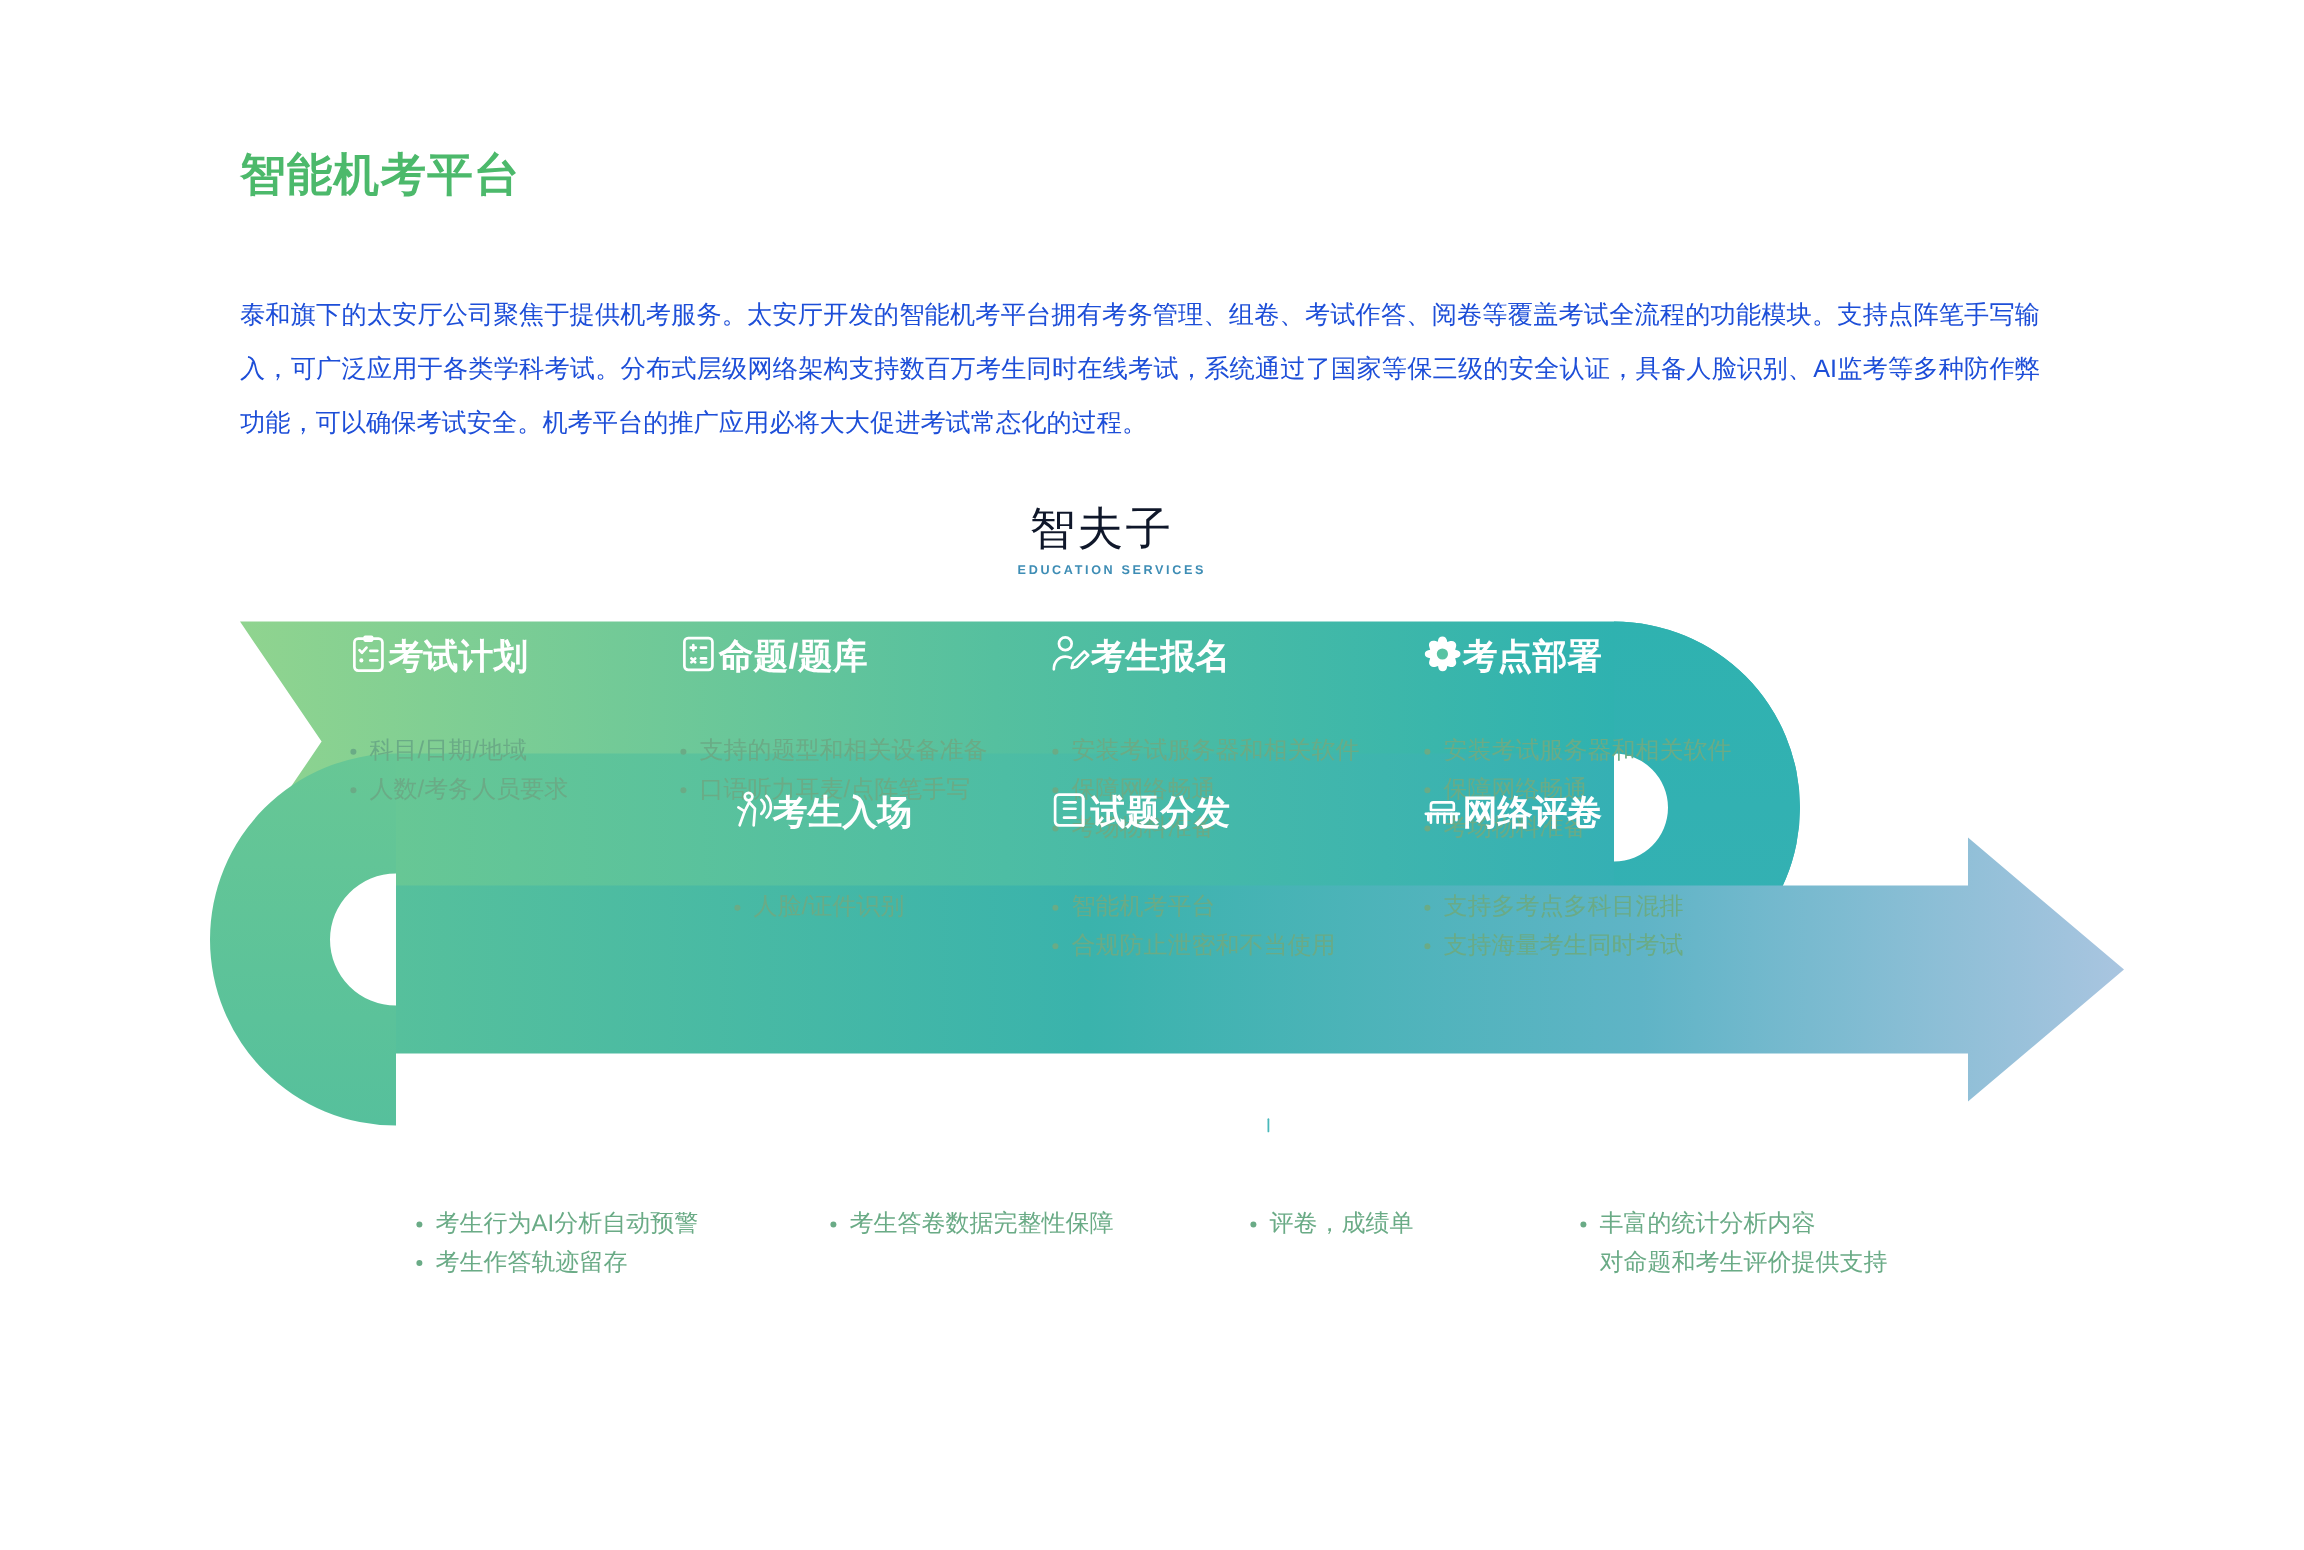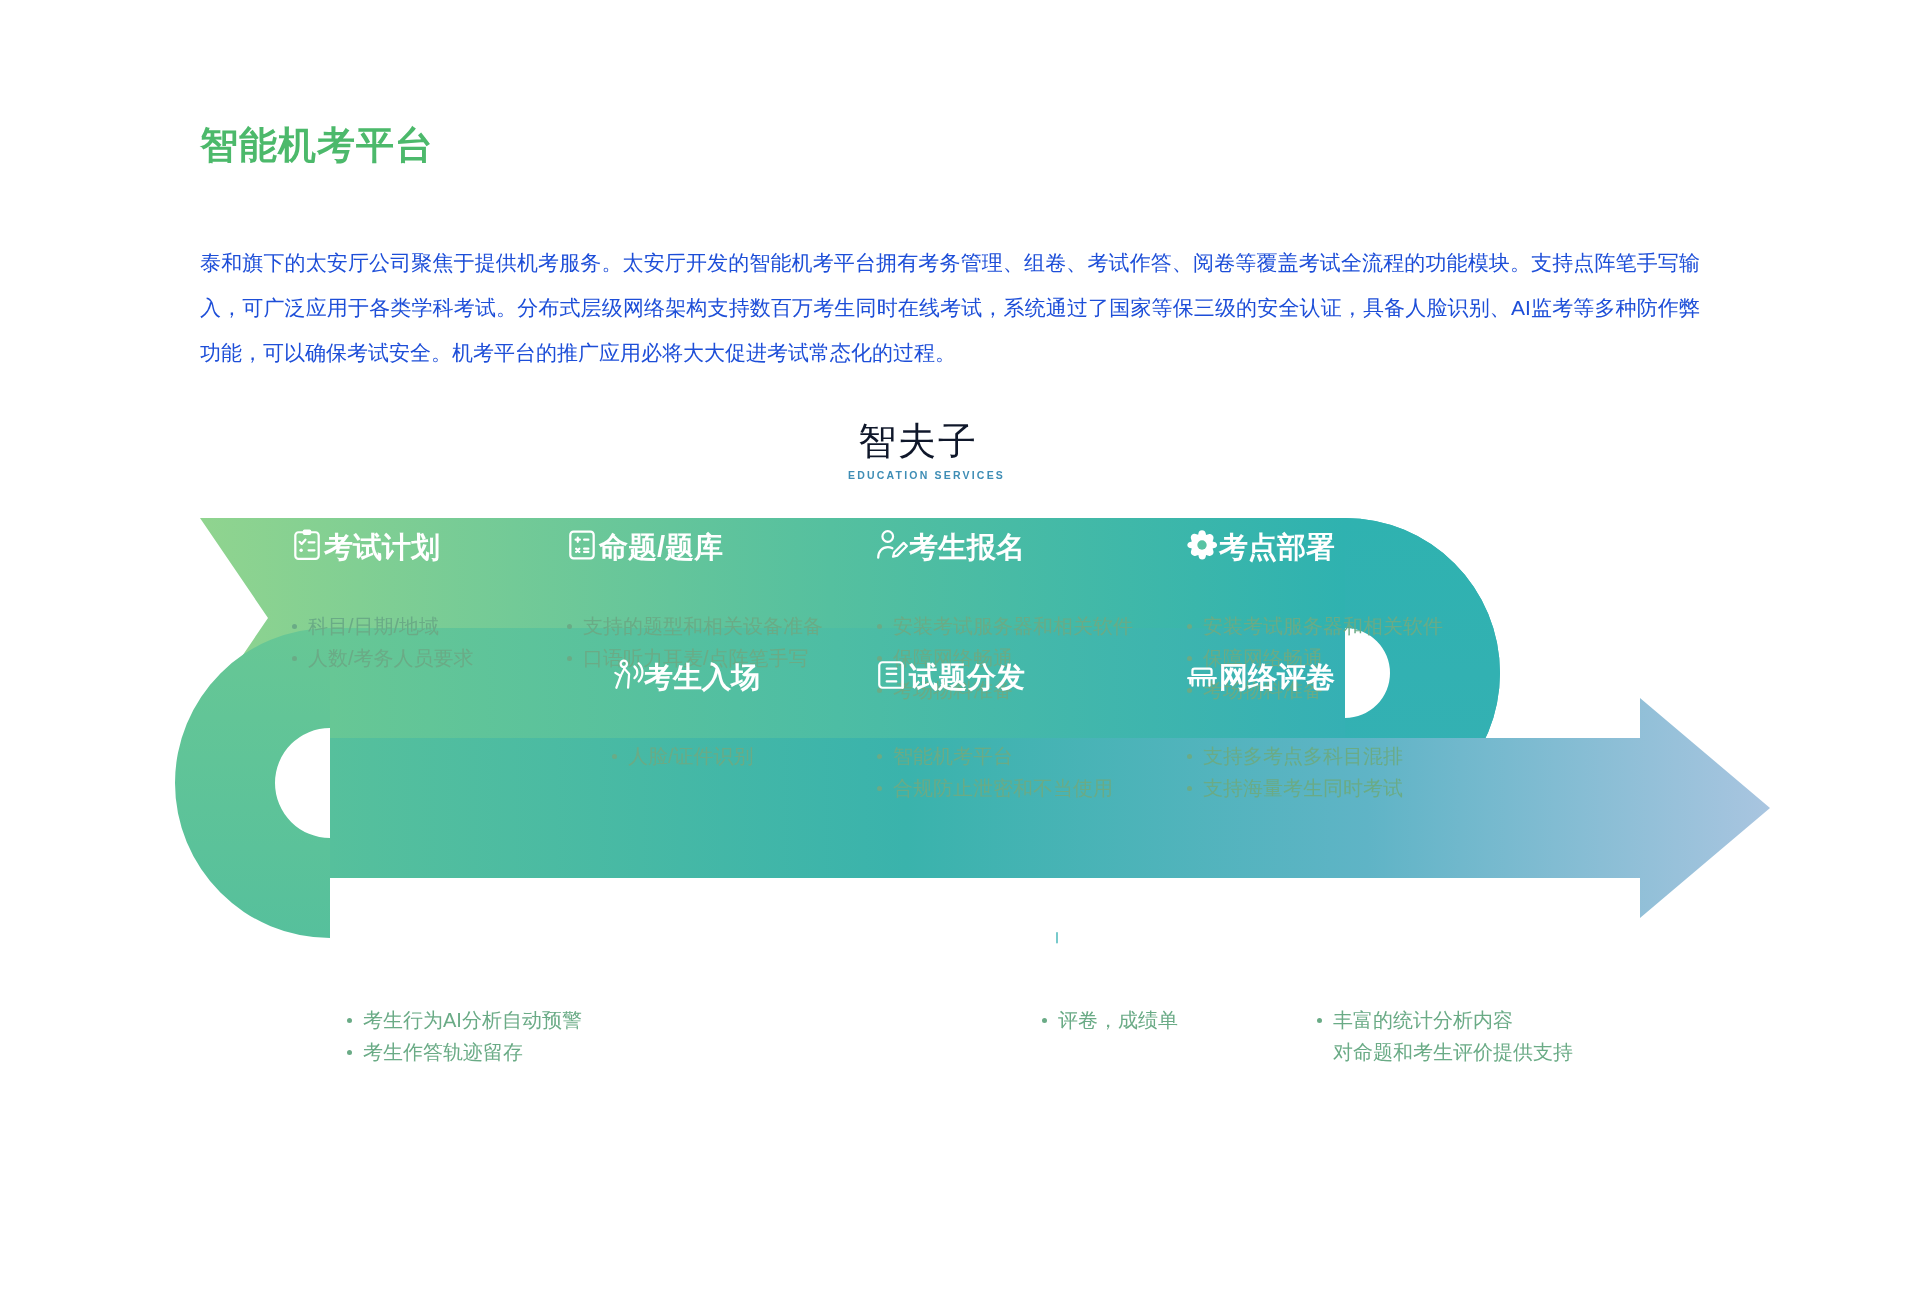--- a/index.html
+++ b/index.html
@@ -282,20 +282,34 @@
           </svg>
         </span>
         <span>视频 AI 监考</span>
       </div>
       <ul class="bullets" style="margin-top:42px;">
         <li>考生行为AI分析自动预警</li>
         <li>考生作答轨迹留存</li>
       </ul>
     </div>
 
+    <div class="cell" style="left:690px;top:422px;width:300px;">
+      <div class="cell-head">
+        <span class="ico">
+          <svg viewBox="0 0 32 32" fill="none" stroke="#fff" stroke-width="2.2" stroke-linecap="round" stroke-linejoin="round">
+            <rect x="5" y="6" width="22" height="21" rx="2.6"></rect>
+            <path d="M5 13.5 H27" stroke-width="3.4"></path>
+          </svg>
+        </span>
+        <span>答卷回收</span>
+      </div>
+      <ul class="bullets" style="margin-top:42px;">
+        <li>考生答卷数据完整性保障</li>
+      </ul>
+    </div>
 
     <div class="cell" style="left:1040px;top:422px;width:290px;">
       <div class="cell-head">
         <span class="ico">
           <svg viewBox="0 0 32 32" fill="none" stroke="#fff" stroke-width="2.1" stroke-linecap="round" stroke-linejoin="round">
             <rect x="4" y="5" width="24" height="18" rx="2.4"></rect>
             <path d="M16 10 c-1.6-1.3-3.4-1.6-5-1.6 V18 c1.6 0 3.4.3 5 1.6 c1.6-1.3 3.4-1.6 5-1.6 V8.4 c-1.6 0-3.4.3-5 1.6 Z" fill="#fff" stroke="none"></path>
             <path d="M16 10 V19.6" stroke="#49b8ba" stroke-width="1.4"></path>
             <path d="M11 27 H21" stroke-width="2.6"></path>
           </svg>

